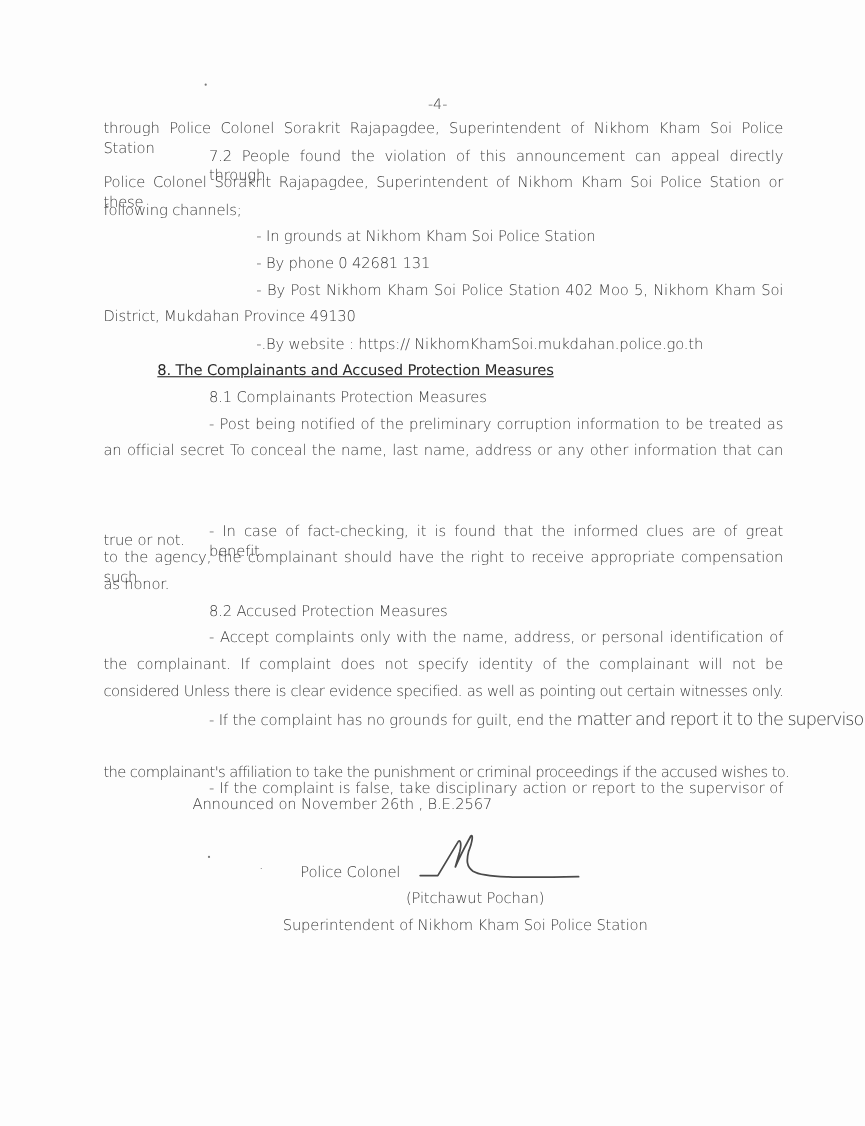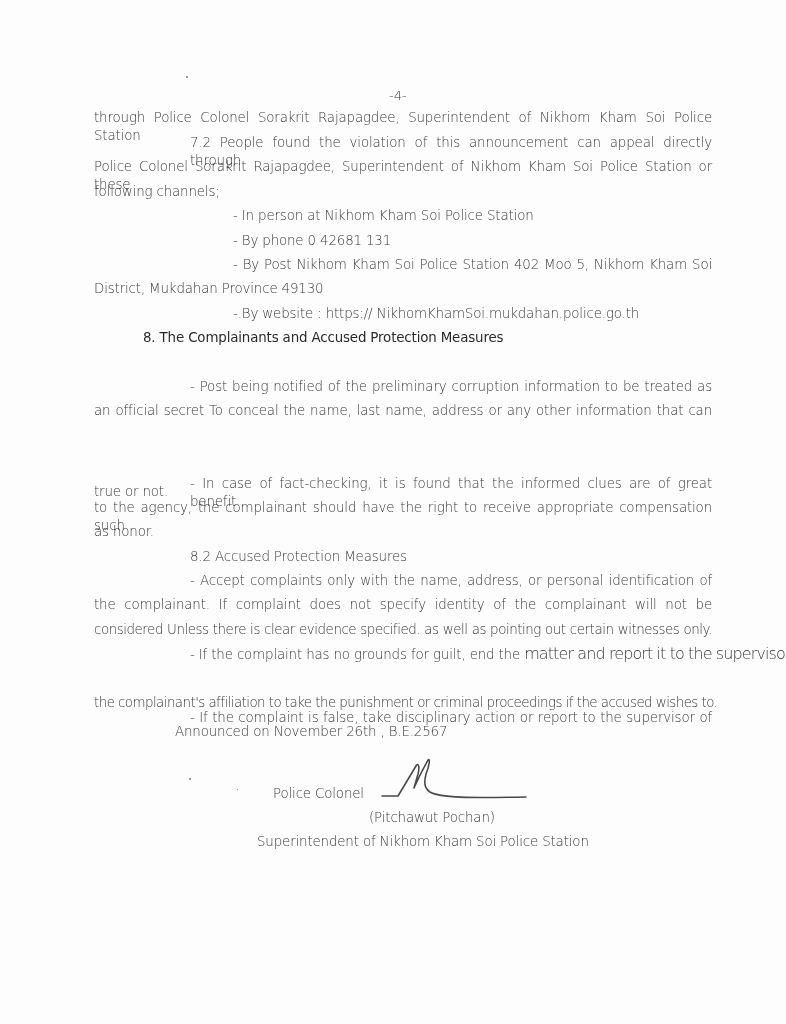--- a/index.html
+++ b/index.html
@@ -36,27 +36,28 @@
 <div class="page">
 
   <div class="dot" style="left:186px;top:76px;"></div>
   <div class="pnum">-4-</div>
 
   <div class="line just" style="top:109px;">through Police Colonel Sorakrit Rajapagdee, Superintendent of Nikhom Kham Soi  Police Station</div>
   <div class="line ind1 just" style="top:134px;">7.2 People found the violation of this announcement can appeal directly through</div>
   <div class="line just" style="top:158px;">Police Colonel Sorakrit Rajapagdee, Superintendent of Nikhom Kham Soi Police Station or these</div>
   <div class="line" style="top:183px;">following channels;</div>
 
-  <div class="line ind2" style="top:207px;">- In person at Nikhom Kham Soi Police Station</div>
+  <div class="line ind2" style="top:207px;">- In grounds at Nikhom Kham Soi Police Station</div>
   <div class="line ind2" style="top:232px;">- By phone 0 42681 131</div>
   <div class="line ind2 just" style="top:256px;">- By Post Nikhom Kham Soi Police Station 402 Moo 5, Nikhom Kham Soi</div>
   <div class="line" style="top:280px;">District, Mukdahan Province 49130</div>
   <div class="line ind2" style="top:305px;">-.By website : https:// NikhomKhamSoi.mukdahan.police.go.th</div>
 
-  <div class="line ind0h bold" style="top:329px;">8. The Complainants and Accused Protection Measures</div>
+  <div class="line ind0h bold" style="top:329px;text-decoration:underline;">8. The Complainants and Accused Protection Measures</div>
+  <div class="line ind1" style="top:353px;">8.1 Complainants Protection Measures</div>
   <div class="line ind1 just" style="top:378px;">- Post being notified of the preliminary corruption information to be treated as</div>
   <div class="line just" style="top:402px;">an official secret To conceal the name, last name, address or any other information that can</div>
   <div class="line" style="top:451px;margin-top:32px;">true or not.</div>
   <div class="line ind1 just" style="top:475px;">- In case of fact-checking, it is found that the informed clues are of great benefit</div>
   <div class="line just" style="top:499px;">to the agency, the complainant should have the right to receive appropriate compensation such</div>
   <div class="line" style="top:523px;">as honor.</div>
 
   <div class="line ind1" style="top:548px;">8.2 Accused Protection Measures</div>
   <div class="line ind1 just" style="top:572px;">- Accept complaints only with the name, address, or personal identification of</div>
   <div class="line just" style="top:596px;">the complainant. If complaint does not specify identity of the complainant will not be</div>

